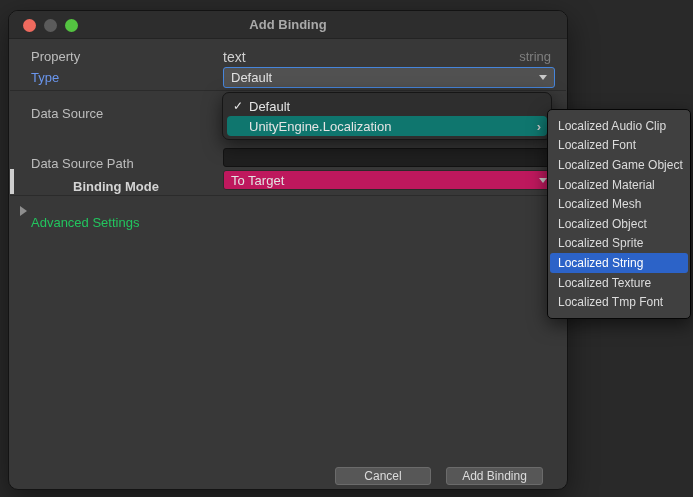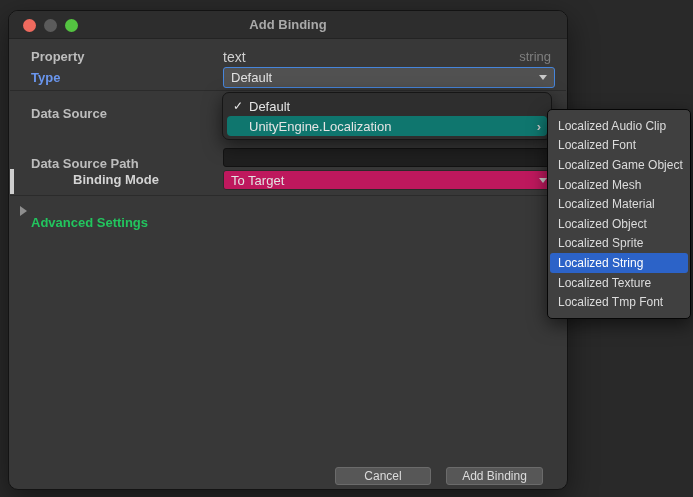--- a/index.html
+++ b/index.html
@@ -22,21 +22,21 @@
     border-radius:9px 9px 0 0;
     display:flex; align-items:center; justify-content:center;
   }
   .title { font-size:13px; font-weight:bold; color:#A9A9A9; }
   .lights { position:absolute; left:14px; top:0; height:28px; display:flex; align-items:center; gap:8px; }
   .light { width:13px; height:13px; border-radius:50%; }
   .light.close { background:#EF6A5E; }
   .light.min   { background:#5B5B5B; }
   .light.zoom  { background:#54C341; }
 
-  .lbl { position:absolute; left:22px; font-size:13px; color:#BDBDBD; line-height:16px; white-space:nowrap;font-weight:bold; }
+  .lbl { position:absolute; left:22px; font-size:13px; color:#BDBDBD; line-height:16px; white-space:nowrap; }
   .val { position:absolute; left:214px; font-size:14px; color:#CFCFCF; line-height:16px; }
   .muted { position:absolute; right:16px; font-size:13px; color:#7F7F7F; line-height:16px; }
   .lbl.blue { color:#6A96EE; }
   .lbl.bold { font-weight:bold; color:#D4D4D4; }
 
   .dropdown {
     position:absolute; left:214px; width:332px; height:21px;
     background:#515151; border:1px solid #2A2A2A; border-radius:3px;
     display:flex; align-items:center; padding:0 7px;
     font-size:13px; color:#E2E2E2;
@@ -132,21 +132,21 @@
 
   <div class="sep" style="top:79px;"></div>
 
   <span class="lbl" style="top:95px;">Data Source</span>
   <div class="behind-control"></div>
 
   <span class="lbl" style="top:145px;">Data Source Path</span>
   <div class="textfield" style="top:137px;"></div>
 
   <div class="override-bar"></div>
-  <span class="lbl bold" style="top:161px;padding-left:42px;">Binding Mode</span>
+  <span class="lbl bold" style="top:168px;padding-left:42px;">Binding Mode</span>
   <div class="dropdown" style="top:159px; height:20px; background:#be185d;">
     <span>To Target</span>
     <span class="dd-arrow"></span>
   </div>
 
   <div class="sep" style="top:184px;"></div>
 
   <span class="foldout-tri"></span>
   <span class="lbl" style="top:204px; color:#22c55e;">Advanced Settings</span>
 
@@ -163,20 +163,20 @@
     <span class="popup-check"></span>
     <span>UnityEngine.Localization</span>
     <span class="popup-sub-arrow">›</span>
   </div>
 </div>
 
 <div class="submenu">
   <div class="submenu-item">Localized Audio Clip</div>
   <div class="submenu-item">Localized Font</div>
   <div class="submenu-item">Localized Game Object</div>
+  <div class="submenu-item">Localized Material</div>
   <div class="submenu-item">Localized Mesh</div>
-  <div class="submenu-item">Localized Material</div>
   <div class="submenu-item">Localized Object</div>
   <div class="submenu-item">Localized Sprite</div>
   <div class="submenu-item selected">Localized String</div>
   <div class="submenu-item">Localized Texture</div>
   <div class="submenu-item">Localized Tmp Font</div>
 </div>
 
 </body></html>

